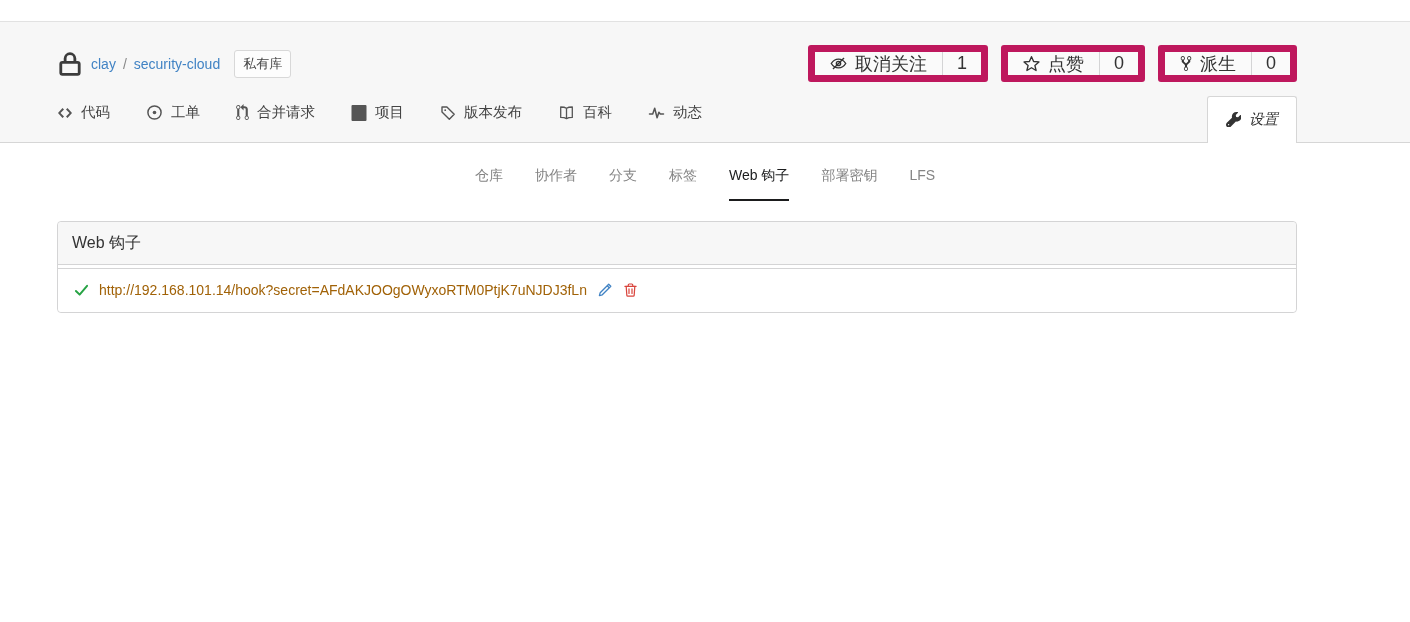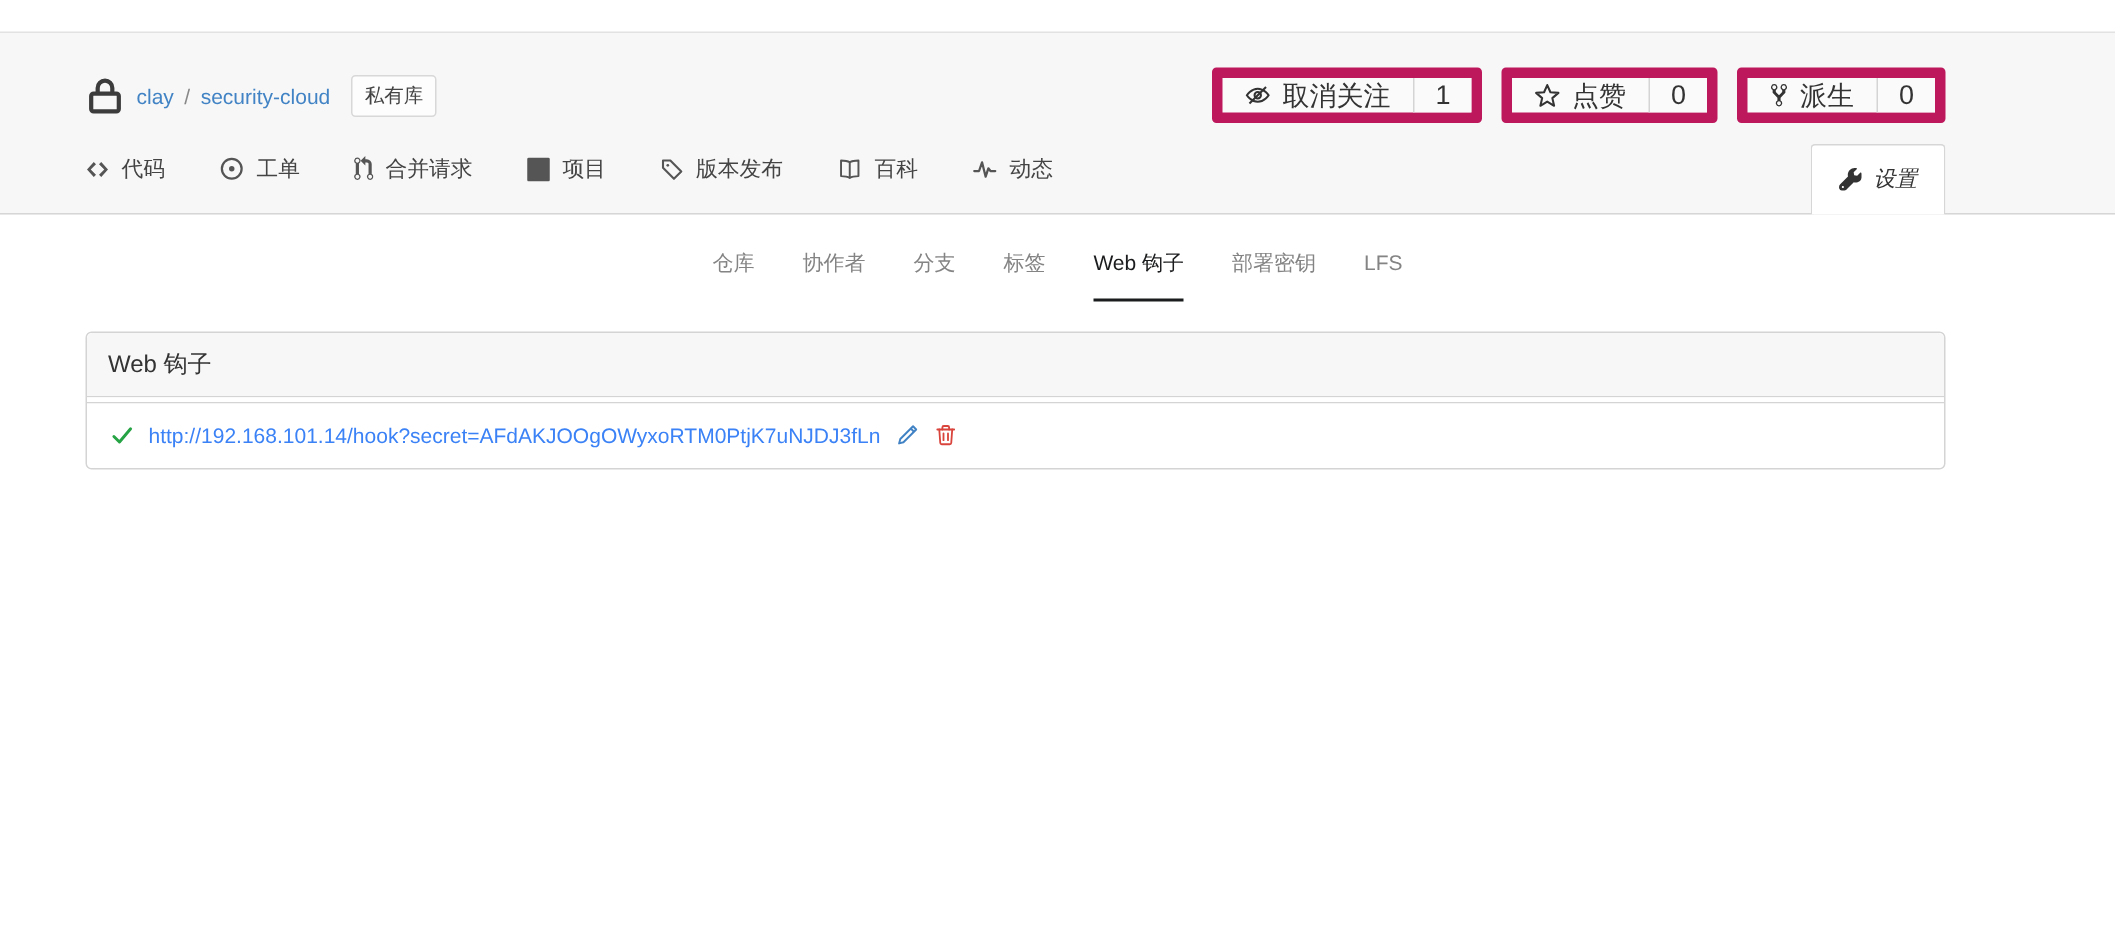--- a/index.html
+++ b/index.html
@@ -62,21 +62,21 @@
     margin-left: auto; background: #3d7ec6; color: #fff; border: none; border-radius: 4px;
     padding: 9px 14px; font-size: 13px; font-family: inherit; cursor: pointer;
   }
   .panel-desc {
     padding: 19px 14px; font-size: 14px; color: #333; background: #fff;
     border-bottom: 1px solid #d4d4d5;
   }
   .guide-link { color: #4183c4; text-decoration: none; margin: 0 5px; cursor: pointer; }
   .hook-spacer { height: 4px; background: #fff; border-bottom: 1px solid #d4d4d5; border-top: none; }
   .hook-item { display: flex; align-items: center; padding: 13px 16px 14px; gap: 10px; font-size: 14px; background: #fff; border-radius: 0 0 4px 4px; }
-  .hook-url { color: #3b82f6; text-decoration: none; cursor: pointer; }
+  .hook-url { color: #a16207; text-decoration: none; cursor: pointer; }
   .icon-btn { display: flex; align-items: center; cursor: pointer; background: none; border: none; padding: 0; }
   .icn { display: inline-flex; align-items: center; }
 </style>
 </head>
 <body>
 
 <div class="topstrip"></div>
 
 <div class="repo-header-bg">
   <div class="container">

